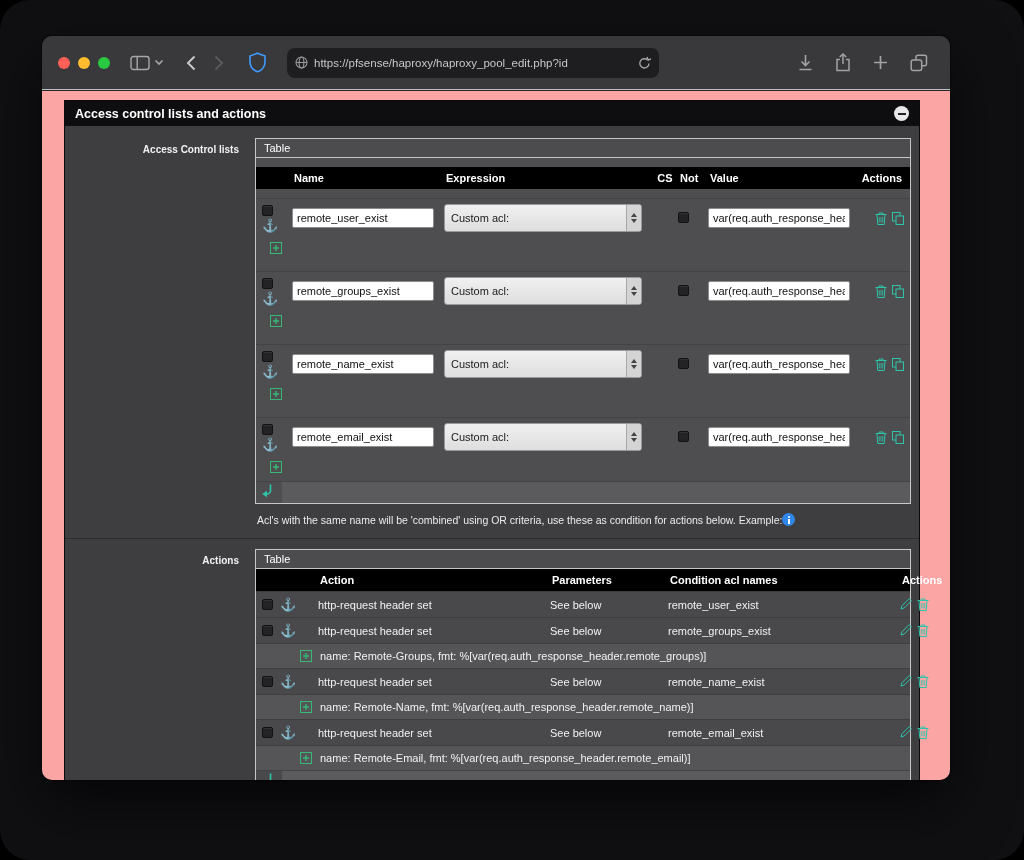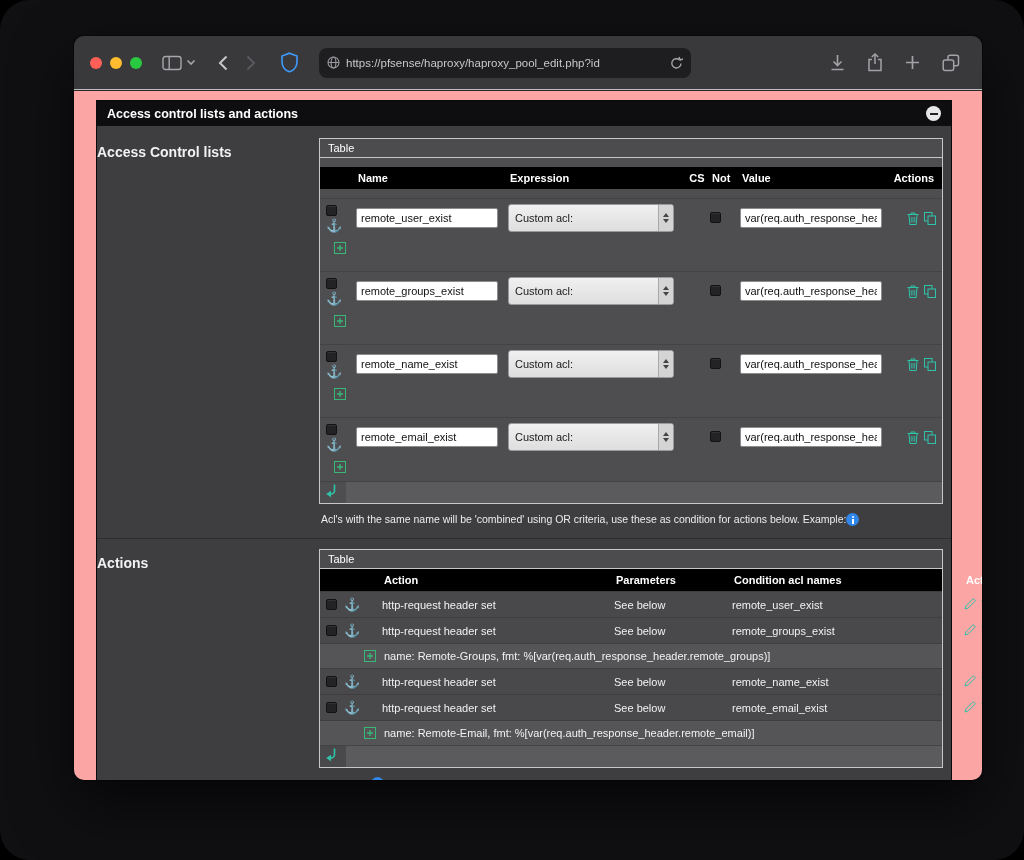--- a/index.html
+++ b/index.html
@@ -1,20 +1,20 @@
 <!DOCTYPE html>
 <html><head>
 <meta charset="utf-8">
 <style>
   * { margin:0; padding:0; box-sizing:border-box; }
   html,body { width:1024px; height:860px; background:#000; font-family:"Liberation Sans", sans-serif; overflow:hidden; }
   .wallpaper { position:absolute; inset:0; background:#101013; border-radius:30px; }
 
   
-  .window { position:absolute; left:74px; top:36px; width:908px; height:744px; border-radius:10px; overflow:hidden;
+  .window { position:absolute; left:42px; top:36px; width:908px; height:744px; border-radius:10px; overflow:hidden;
             background:#28282b; box-shadow:0 24px 60px rgba(0,0,0,.65), 0 0 0 1px #0a0a0a; }
   .toolbar { height:54px; background:#39393c; display:flex; align-items:center; padding:0 16px; gap:14px;
              border-bottom:1px solid #bfbfc2; }
   .lights { display:flex; gap:8px; margin-right:6px; }
   .light { width:12px; height:12px; border-radius:50%; }
   .light.red { background:#ff5f57; } .light.yellow { background:#febc2e; } .light.green { background:#28c840; }
   .tb-btn { background:none; border:none; padding:0; display:inline-flex; align-items:center; cursor:pointer; }
   .nav-group { display:flex; gap:18px; align-items:center; margin-left:8px; }
   .urlbar { width:372px; height:30px; background:#1e1e20; border-radius:8px; display:flex; align-items:center;
             padding:0 8px; gap:6px; margin-left:6px; }
@@ -25,21 +25,21 @@
   .page { position:absolute; top:55px; left:0; right:0; bottom:0; background:#fca5a5; overflow:hidden; }
   .panel { margin:9px 30px 0 22px; border:1px solid #0b0b0d; }
   .panel-header { background:#0e0e10; color:#fff; font-size:12.5px; font-weight:bold; padding:5px 10px;
                   display:flex; align-items:center; justify-content:space-between; }
   .collapse-btn { width:15px; height:15px; border-radius:50%; background:#e8e8ea; border:none; cursor:pointer;
                   display:inline-flex; align-items:center; justify-content:center; }
   .collapse-btn .minus { width:8px; height:2px; background:#222; display:block; }
   .panel-body { background:#3e3e41; padding:12px 0 12px 0; }
 
   .form-group { display:flex; padding:0 8px 0 0; }
-  .fg-label { width:222px; padding:6px 16px 0 0; font-size:14px; font-weight:bold; color:#f2f2f2; flex-shrink:0; }
+  .fg-label { width:190px; text-align:right; padding:6px 16px 0 0; font-size:10px; font-weight:bold; color:#f2f2f2; flex-shrink:0; }
   .fg-content { flex:1; min-width:0; }
 
   .tablebox { border:1px solid #c7c7ca; background:#4e4e51; }
   .table-caption { background:#4c4c4f; color:#fff; font-size:11px; padding:3px 8px; border-bottom:1px solid #c7c7ca; }
   .thead { background:#000; color:#fff; font-size:11px; font-weight:bold; }
   .thead > div { padding:5px 2px; }
 
   
   .acl-grid { display:grid; grid-template-columns:32px 152px 1fr 26px 30px 150px 48px; align-items:center; padding:0 4px;margin-top:9px; }
   .acl-row { background:#4e4e51; padding:5px 4px; border-top:1px solid #434346; }
@@ -58,21 +58,21 @@
                  align-items:center; justify-content:center; gap:2px; background:#d4d4d4; }
   .tri-up { width:0; height:0; border-left:3px solid transparent; border-right:3px solid transparent; border-bottom:4px solid #444; }
   .tri-dn { width:0; height:0; border-left:3px solid transparent; border-right:3px solid transparent; border-top:4px solid #444; }
   .cell-actions { display:flex; gap:5px; justify-content:flex-end; padding-right:2px; }
   .icon-btn { background:none; border:none; padding:0; display:inline-flex; cursor:pointer; }
   .plus-row { background:#4e4e51; padding:3px 0 4px 14px; }
   .tfooter { display:flex; height:22px; background:#4e4e51; border-top:1px solid #434346; }
   .f-left { width:26px; padding:2px 0 0 4px; }
   .f-right { flex:1; background:#5b5b5e; }
 
-  .note { display:flex; align-items:flex-start; color:#ececee; font-size:10.5px; margin:9px 0 10px 2px; }
+  .note { display:flex; align-items:center; color:#ececee; font-size:10.5px; margin:9px 0 10px 2px; }
   .info { width:13px; height:13px; border-radius:50%; background:#2f86eb; position:relative; display:inline-block; cursor:pointer; flex-shrink:0; }
   .info::before { content:""; position:absolute; left:5.5px; top:2.5px; width:2px; height:2px; background:#fff; border-radius:50%; }
   .info::after { content:""; position:absolute; left:5.5px; top:6px; width:2px; height:4.5px; background:#fff; }
 
   .group-divider { border-top:1px solid #2d2d30; margin:2px 0 10px 0; }
 
   
   .act-grid { display:grid; grid-template-columns:58px 232px 118px 232px 1fr; align-items:center; padding:0 4px; }
   .act-row { background:#49494c; height:26px; border-top:1px solid #3e3e41; color:#f2f2f2; font-size:11px; }
   .cell-cb-inline { display:flex; gap:7px; align-items:center; padding-left:2px; }
@@ -455,20 +455,29 @@
                       </button>
                     <button class="icon-btn">
                         <svg width="12" height="13" viewBox="0 0 12 13">
                           <path d="M.5 2.5h11M4 2.5V1h4v1.5M2 2.5l.8 10h6.4l.8-10z" fill="none" stroke="#2ec4a9" stroke-width="1"></path>
                           <path d="M4.3 5v5.5M6 5v5.5M7.7 5v5.5" fill="none" stroke="#2ec4a9" stroke-width=".8"></path>
                         </svg>
                       </button>
 
                   </div>
                 </div>
+                <div class="act-detail">
+                  <button class="icon-btn">
+                      <svg width="12" height="12" viewBox="0 0 12 12">
+                        <rect x=".5" y=".5" width="11" height="11" fill="none" stroke="#37b877"></rect>
+                        <path d="M6 3v6M3 6h6" stroke="#37b877" stroke-width="1.4"></path>
+                      </svg>
+                    </button>
+                  <span>name: Remote-Name, fmt: %[var(req.auth_response_header.remote_name)]</span>
+                </div>
 
                 <div class="act-grid act-row">
                   <div class="cell-cb-inline">
                     <span class="cb"></span>
                     <span class="anchor">⚓</span>
                   </div>
                   <div>http-request header set</div>
                   <div>See below</div>
                   <div>remote_email_exist</div>
                   <div class="cell-actions">

